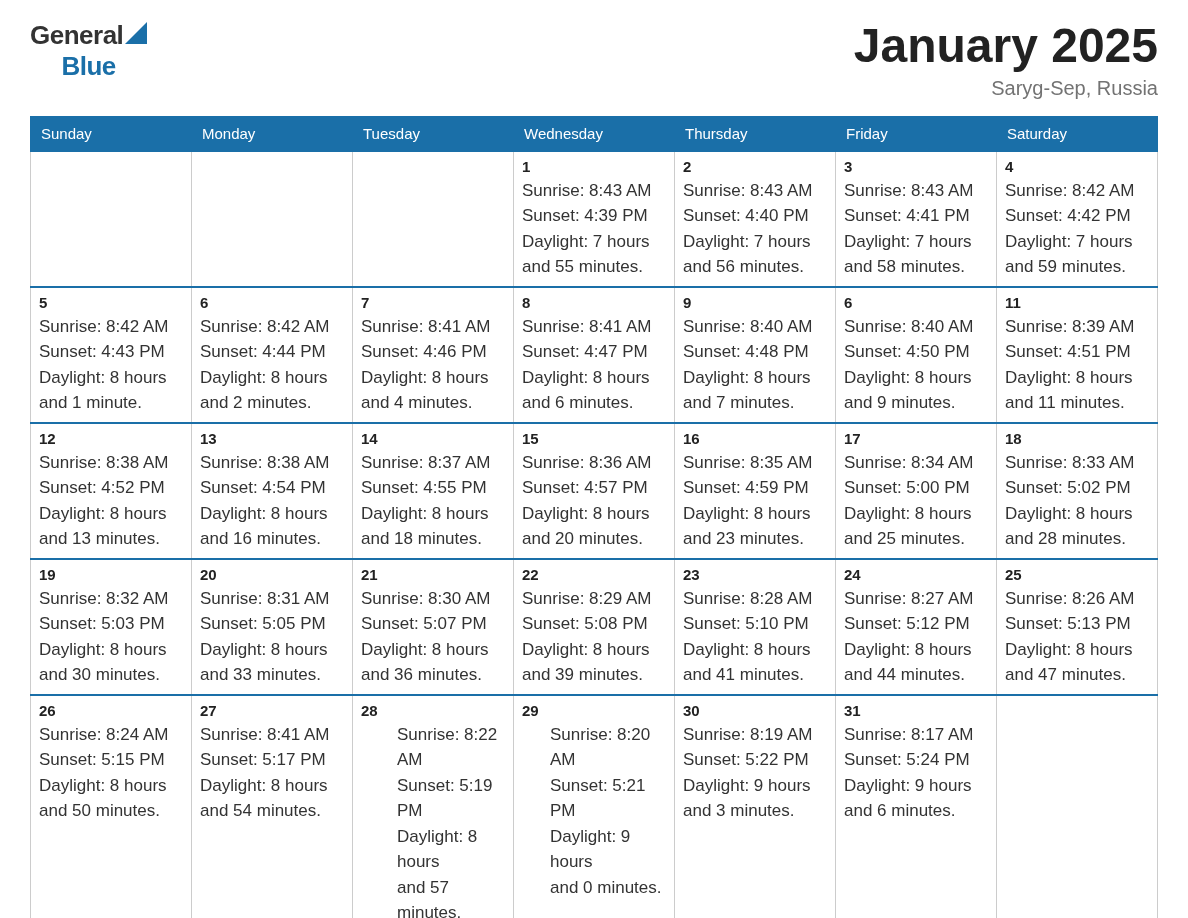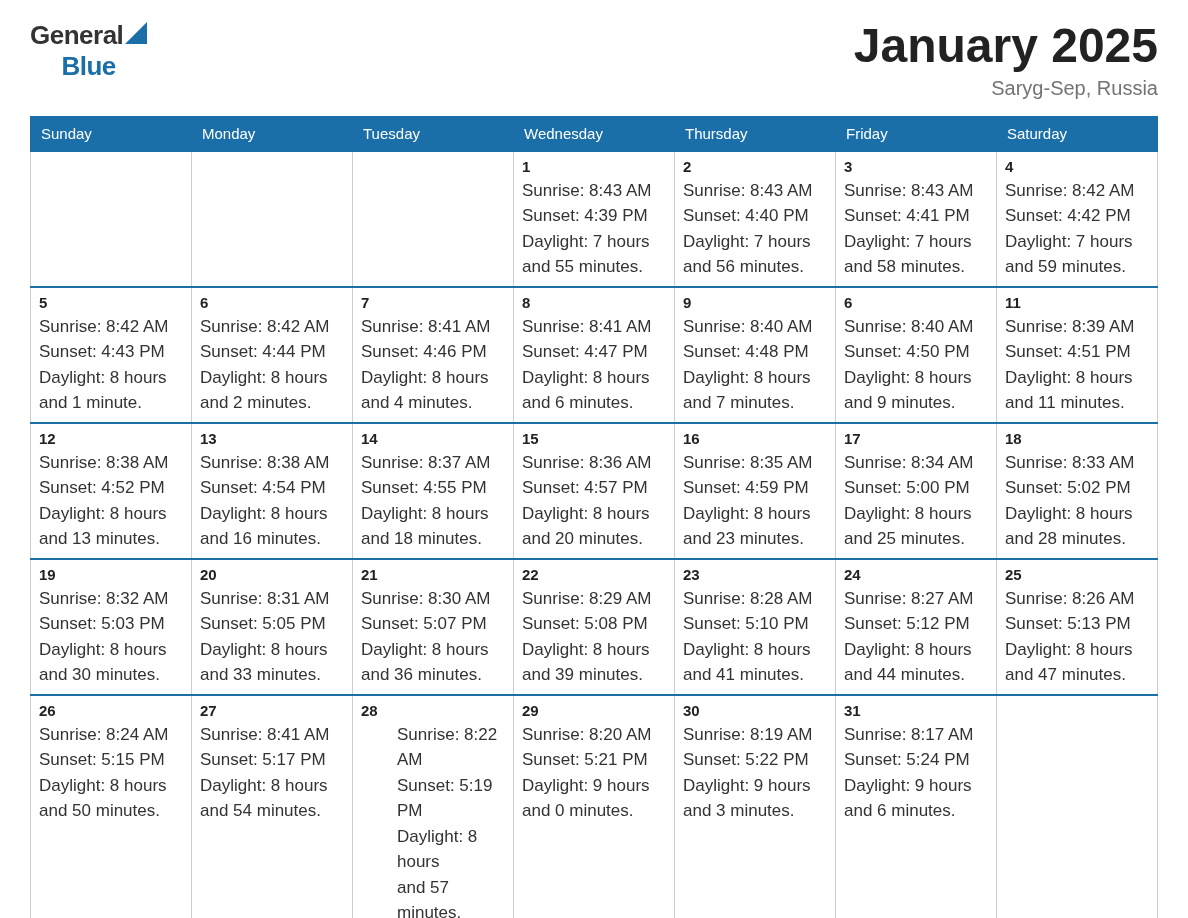--- a/index.html
+++ b/index.html
@@ -332,21 +332,21 @@
         </td>
         <td>
           <span class="day-number">28</span>
           <div class="day-info" style="white-space: pre-line; margin-left: 36px;">Sunrise: 8:22 AM
 Sunset: 5:19 PM
 Daylight: 8 hours
 and 57 minutes.</div>
         </td>
         <td>
           <span class="day-number">29</span>
-          <div class="day-info" style="white-space: pre-line;">Sunrise: 8:20 AM
+          <div class="day-info" style="white-space: pre-line; margin-left: 28px;">Sunrise: 8:20 AM
 Sunset: 5:21 PM
 Daylight: 9 hours
 and 0 minutes.</div>
         </td>
         <td>
           <span class="day-number">30</span>
           <div class="day-info" style="white-space: pre-line;">Sunrise: 8:19 AM
 Sunset: 5:22 PM
 Daylight: 9 hours
 and 3 minutes.</div>

